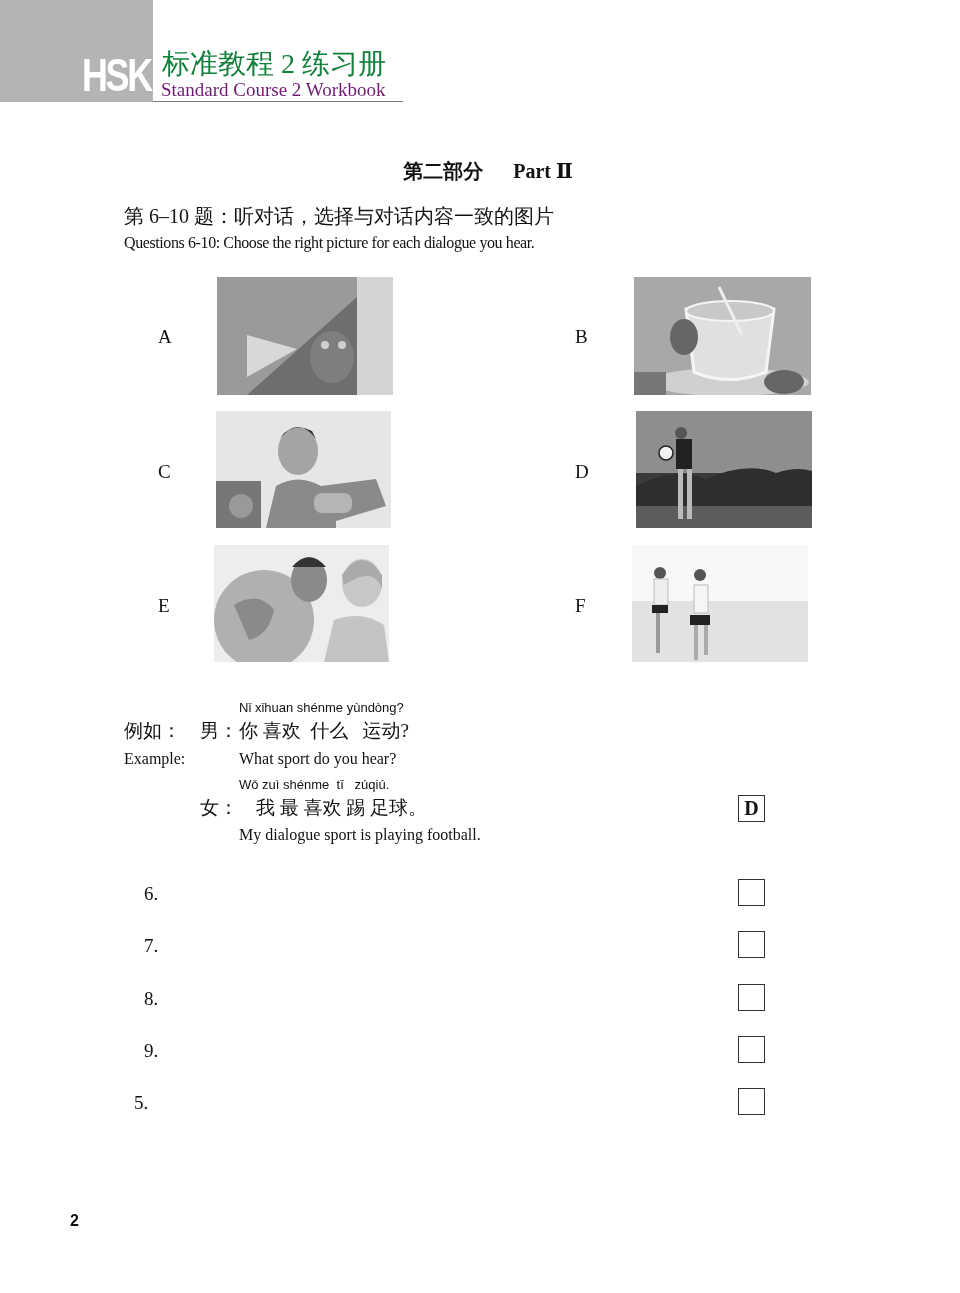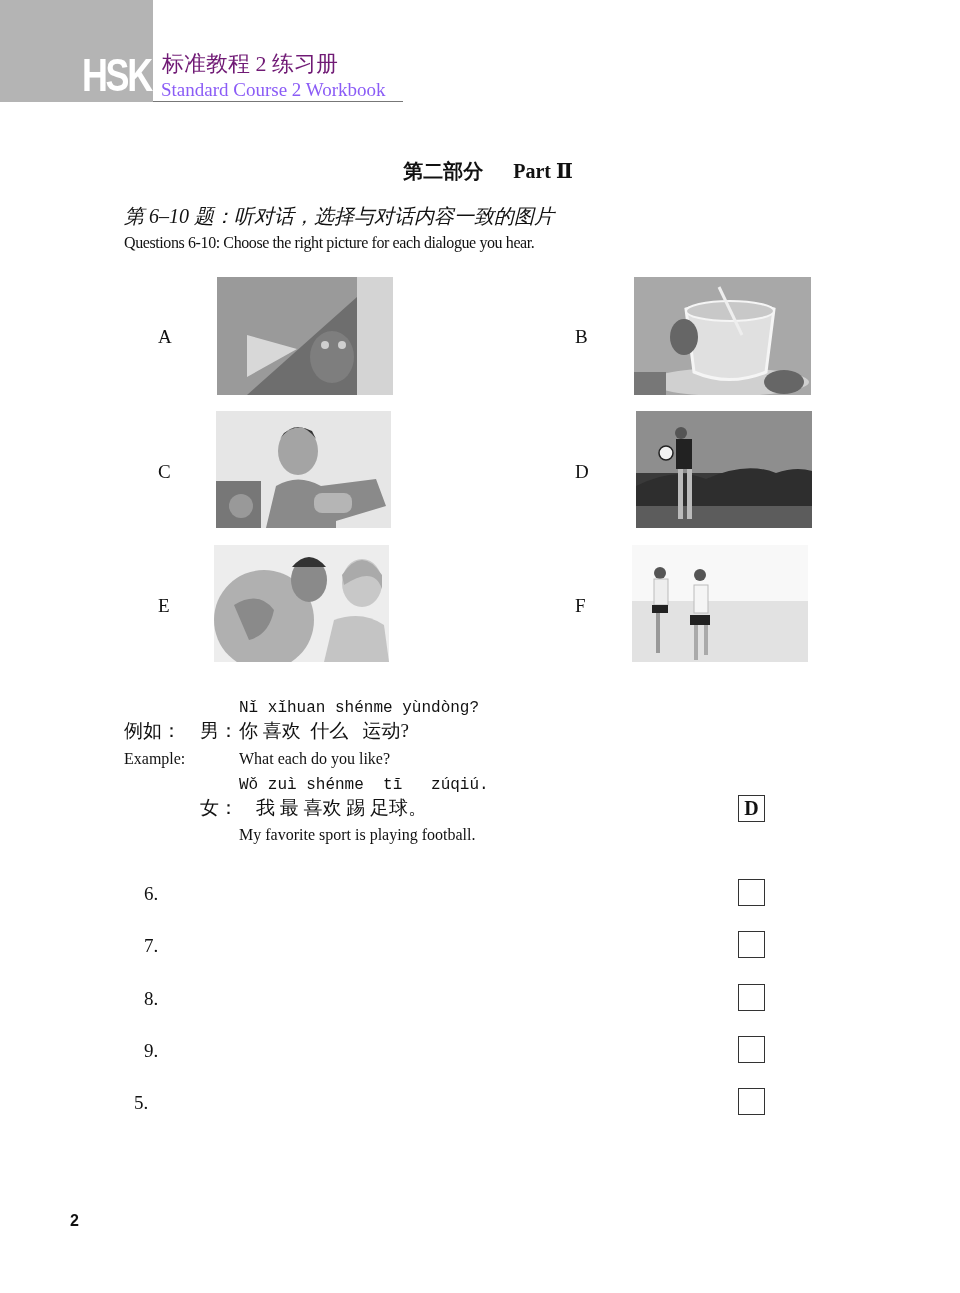--- a/index.html
+++ b/index.html
@@ -2,35 +2,35 @@
 <html><head>
 <meta charset="utf-8">
 <style>
   html, body { margin:0; padding:0; }
   body { width:960px; height:1293px; background:#ffffff; position:relative; overflow:hidden;
          font-family:"Liberation Serif", "DejaVu Serif", serif; color:#111; }
   .hdr-block { position:absolute; left:0; top:0; width:153px; height:102px; background:#b4b4b4; }
   .hsk { position:absolute; left:82px; top:50px; font-family:"Liberation Sans","DejaVu Sans",sans-serif;
          font-weight:bold; font-size:46px; color:#ffffff; letter-spacing:-3px; transform:scaleX(0.78);
          transform-origin:left top; line-height:50px; }
-  .hdr-cn { position:absolute; left:162px; top:52px; font-size:22px; color:#701a75; line-height:24px;text-align:center; }
-  .hdr-en { position:absolute; left:161px; top:79px; font-size:19px; color:#8b5cf6; line-height:22px; }
+  .hdr-cn { position:absolute; left:162px; top:52px; font-size:28px; color:#15803d; line-height:24px;text-align:center; }
+  .hdr-en { position:absolute; left:161px; top:79px; font-size:19px; color:#701a75; line-height:22px; }
   .hdr-rule { position:absolute; left:153px; top:101px; width:250px; height:1px; background:#777; }
 
   .part-title { position:absolute; left:0; width:960px; top:158px; text-align:center; font-weight:bold;
                 font-size:20px; padding-left:8px; }
   .part-title span { display:inline-block; margin-left:30px; }
-  .instr-cn { position:absolute; left:124px; top:204px; font-size:20px; line-height:24px;font-style:italic; }
+  .instr-cn { position:absolute; left:124px; top:204px; font-size:20px; line-height:24px; }
   .instr-en { position:absolute; left:124px; top:233px; font-size:16px; line-height:20px; letter-spacing:-0.4px; }
 
   .opt-letter { position:absolute; font-size:19px; line-height:22px; }
   .pic { position:absolute; width:176px; height:117px; background:#999; overflow:hidden; }
   .pic svg { display:block; }
 
-  .py { position:absolute; font-family:Liberation Mono, monospace; font-size:16px; line-height:16px; }
+  .py { position:absolute; font-family:Liberation Sans, sans-serif; font-size:13px; line-height:16px; }
   .cn { position:absolute; font-size:19px; line-height:22px; }
   .en { position:absolute; font-size:16px; line-height:20px; }
 
   .qnum { position:absolute; font-size:19px; line-height:22px; }
   .abox { position:absolute; left:738px; width:27px; height:27px; border:1.5px solid #333; box-sizing:border-box;
           font-weight:bold; font-size:20px; text-align:center; line-height:24px; }
   .pageno { position:absolute; left:70px; top:1212px; font-family:"Liberation Sans","DejaVu Sans",sans-serif;
             font-weight:bold; font-size:16px; }
 </style>
 </head>
@@ -132,25 +132,25 @@
     <rect x="62" y="80" width="4" height="35" fill="#aaa"></rect>
     <rect x="72" y="80" width="4" height="30" fill="#aaa"></rect>
   </svg>
 </div>
 
 <div class="py" style="left:239px;top:700px">Nǐ  xǐhuan shénme yùndòng?</div>
 <div class="cn" style="left:124px;top:720px">例如：</div>
 <div class="cn" style="left:200px;top:720px">男：</div>
 <div class="cn" style="left:239px;top:720px;white-space:pre">你 喜欢  什么   运动?</div>
 <div class="en" style="left:124px;top:749px">Example:</div>
-<div class="en" style="left:239px;top:749px">What each do you like?</div>
+<div class="en" style="left:239px;top:749px">What sport do you hear?</div>
 <div class="py" style="left:239px;top:777px;white-space:pre">Wǒ zuì shénme  tī   zúqiú.</div>
 <div class="cn" style="left:200px;top:797px">女：</div>
 <div class="cn" style="left:256px;top:797px;white-space:pre">我 最 喜欢 踢 足球。</div>
-<div class="en" style="left:239px;top:825px">My favorite sport is playing football.</div>
+<div class="en" style="left:239px;top:825px">My dialogue sport is playing football.</div>
 <div class="abox" style="top:795px">D</div>
 
 <div class="qnum" style="left:144px;top:883px">6.</div>
 <div class="abox" style="top:879px"></div>
 <div class="qnum" style="left:144px;top:935px">7.</div>
 <div class="abox" style="top:931px"></div>
 <div class="qnum" style="left:144px;top:988px">8.</div>
 <div class="abox" style="top:984px"></div>
 <div class="qnum" style="left:144px;top:1040px">9.</div>
 <div class="abox" style="top:1036px"></div>

